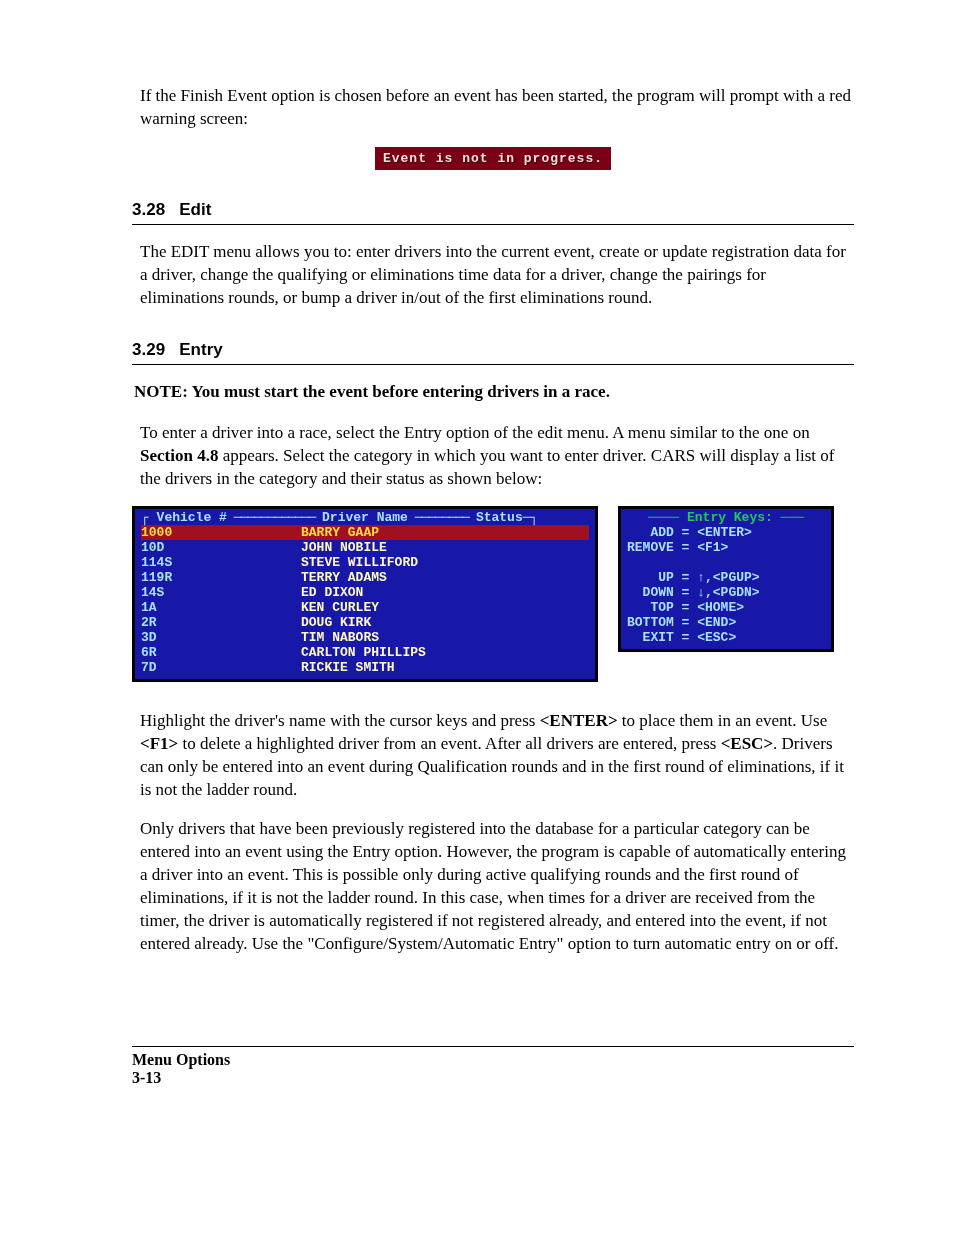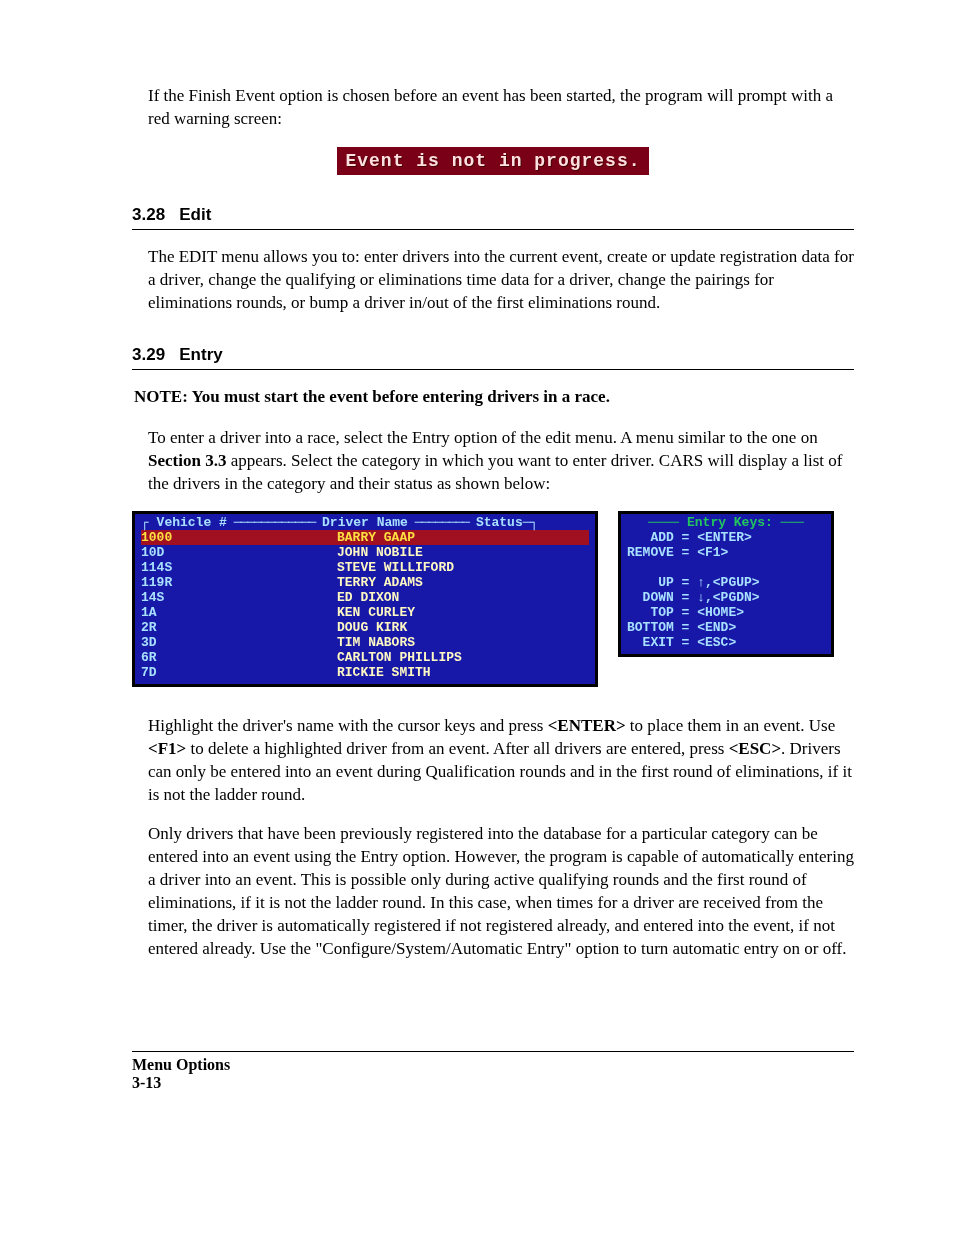--- a/index.html
+++ b/index.html
@@ -8,29 +8,29 @@
     background: #fff;
     font-family: "Times New Roman", Times, serif;
     font-size: 17px;
     color: #000;
     width: 954px;
   }
   .page {
     padding: 85px 100px 40px 132px;
     box-sizing: border-box;
   }
-  p { margin: 0 0 16px 16px; line-height: 1.35; }
+  p { margin: 0 0 16px 8px; line-height: 1.35; }
   .warning-wrap { text-align: center; margin: 8px 0 28px 0; }
   .warning {
     display: inline-block;
     background: #7a0018;
     color: #ffe0e0;
     font-family: "Courier New", monospace;
     font-weight: bold;
-    font-size: 18px;
+    font-size: 13px;
     letter-spacing: 1px;
     padding: 4px 8px;
     text-shadow: 1px 1px 0 #400;
   }
   h2.section {
     font-family: Arial, Helvetica, sans-serif;
     font-weight: bold;
     font-size: 17px;
     margin: 30px 0 4px 0;
   }
@@ -48,21 +48,21 @@
   .term-left { width: 460px; }
   .term-right { width: 210px; }
   .term-inner { background: #1818a8; padding: 1px 6px 4px 6px; }
   .term-head {
     display: flex;
     color: #a8e0ff;
     white-space: pre;
     margin-bottom: 0;
   }
   .term-head .dash { flex: 0 0 auto; letter-spacing: -1px; }
-  .row { display: flex; gap: 36px; }
+  .row { display: flex; }
   .row .veh { width: 160px; color: #a8e0ff; }
   .row .name { flex: 1; color: #fef9c3; }
   .row.sel { background: #a01020; }
   .row.sel .veh, .row.sel .name { color: #ffe040; }
   .keys-title { text-align: center; color: #22c55e; white-space: pre; }
   .keyline { color: #a8e0ff; text-align: left; white-space: pre; }
   .footer-rule { border: none; border-top: 1.5px solid #000; margin-top: 90px; margin-bottom: 4px; }
   .footer { display: flex; justify-content: space-between; font-family: "Times New Roman", serif; font-weight: bold; font-size: 16px; flex-direction: column; }
 </style>
 </head>
@@ -84,21 +84,21 @@
   <p>The EDIT menu allows you to: enter drivers into the current event, create or update registration data for a driver, change the qualifying or eliminations time data for a driver, change the pairings for eliminations rounds, or bump a driver in/out of the first eliminations round.</p>
 
   <h2 class="section">
     <span>3.29</span>&nbsp;&nbsp;&nbsp;<span>Entry</span>
   </h2>
   <hr class="rule">
 
   <p class="note">NOTE: You must start the event before entering drivers in a race.</p>
 
   <p>
-    <span>To enter a driver into a race, select the Entry option of the edit menu. A menu similar to the one on </span><b>Section 3.3</b><span> appears. Select the category in which you want to enter driver. CARS will display a list of the drivers in the category and their status as shown below:</span>
+    <span>To enter a driver into a race, select the Entry option of the edit menu. A menu similar to the one on </span><b>Section 4.8</b><span> appears. Select the category in which you want to enter driver. CARS will display a list of the drivers in the category and their status as shown below:</span>
   </p>
 
   <div class="terminal-row">
 
     <div class="term term-left">
       <div class="term-inner">
         <div class="term-head">
           <span>┌ </span><span>Vehicle #</span><span class="dash"> ──────────── </span><span>Driver Name</span><span class="dash"> ──────── </span><span>Status</span><span>─┐</span>
         </div>
         <div id="driver-rows">

